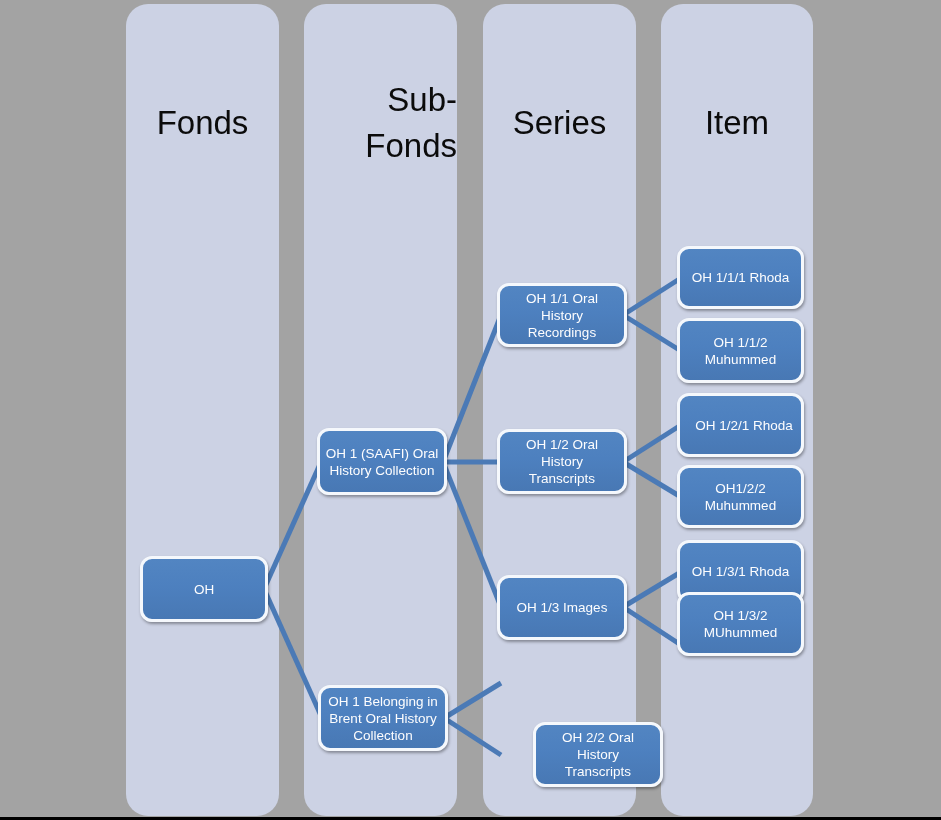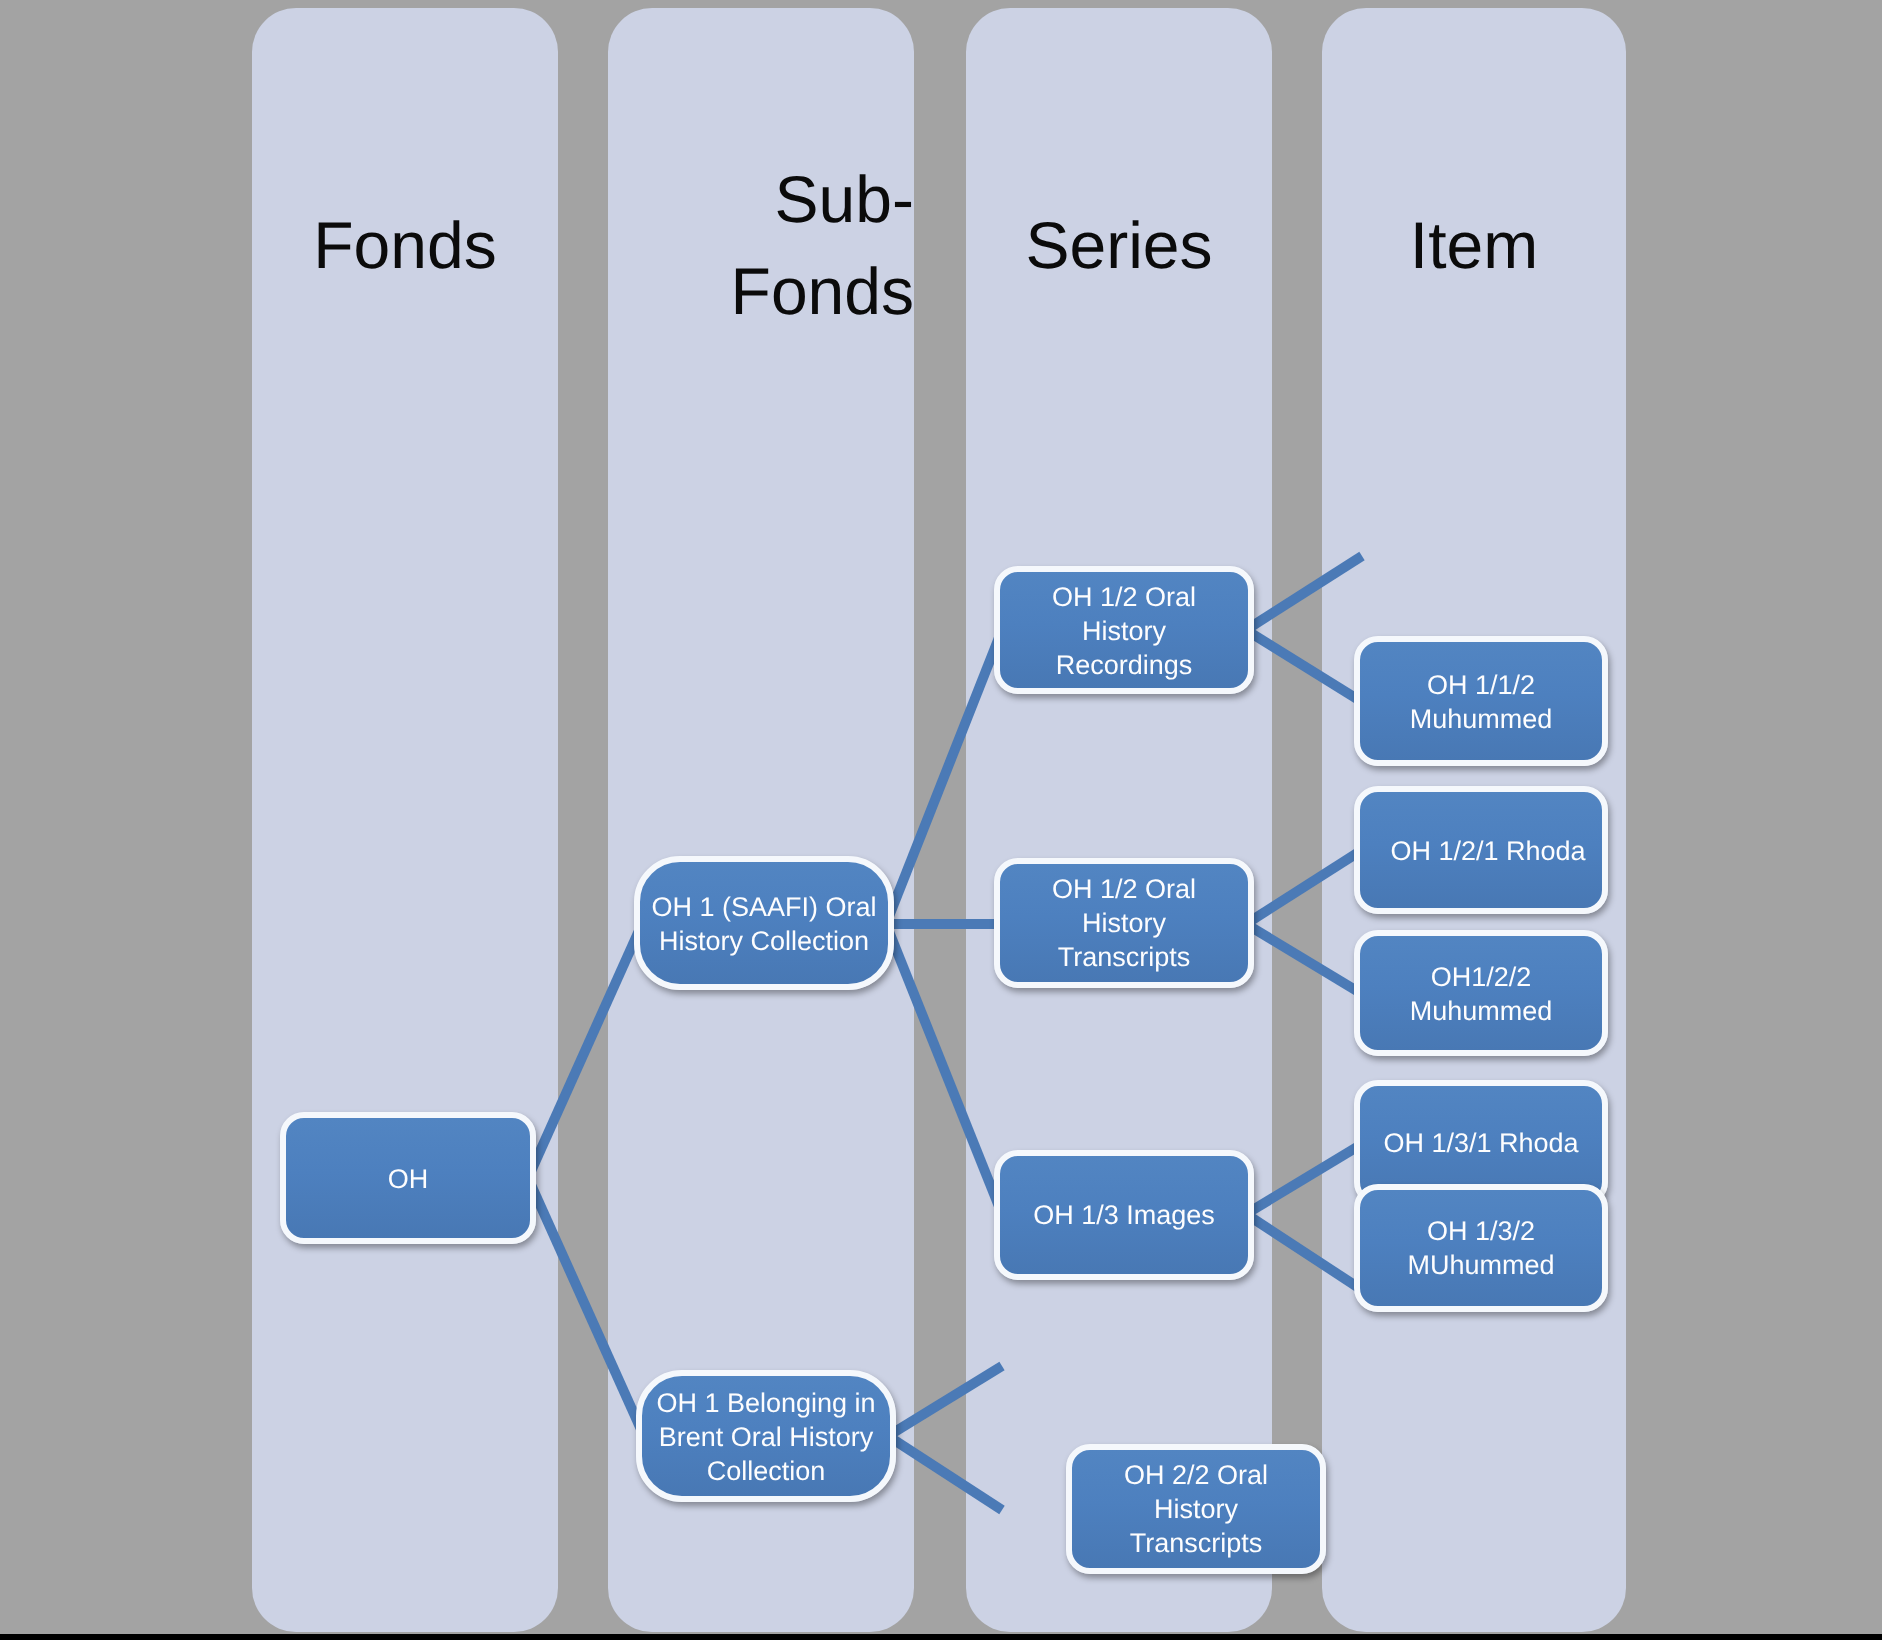--- a/index.html
+++ b/index.html
@@ -61,21 +61,21 @@
     color: #fdfdfe;
     font-size: 13.5px;
     line-height: 17px;
     display: flex;
     align-items: center;
     justify-content: center;
     text-align: center;
     z-index: 4;
     box-shadow: 1px 2px 3px rgba(0,0,0,0.35);
   }
-  .node.subfonds { padding: 0 2px; border-radius: 23px; }
+  .node.subfonds { padding: 0 2px; }
   .node.series   { padding: 0 13px; }
   .node.item     { padding: 0 6px; }
 
   #node-oh      { left: 140px; top: 556px; width: 128px; height: 66px; }
   #node-oh1     { left: 317px; top: 428px; width: 130px; height: 67px; }
   #node-oh2     { left: 318px; top: 685px; width: 130px; height: 66px; }
   #node-oh1-1   { left: 497px; top: 283px; width: 130px; height: 64px; }
   #node-oh1-2   { left: 497px; top: 429px; width: 130px; height: 65px; }
   #node-oh1-3   { left: 497px; top: 575px; width: 130px; height: 65px; }
   #node-oh2-1   { left: 497px; top: 650px; width: 130px; height: 65px; }
@@ -116,24 +116,25 @@
     <line x1="623" y1="462" x2="681" y2="497"></line>
     <line x1="623" y1="607" x2="681" y2="572"></line>
     <line x1="623" y1="607" x2="681" y2="645"></line>
   </svg>
 
   <div class="node fonds" id="node-oh">OH</div>
 
   <div class="node subfonds" id="node-oh1">OH 1 (SAAFI) Oral History Collection</div>
   <div class="node subfonds" id="node-oh2">OH 1 Belonging in Brent Oral History Collection</div>
 
-  <div class="node series" id="node-oh1-1">OH 1/2 Oral History Recordings</div>
+  <div class="node series" id="node-oh1-1">OH 1/1 Oral History Recordings</div>
   <div class="node series" id="node-oh1-2">OH 1/2 Oral History Transcripts</div>
   <div class="node series" id="node-oh1-3">OH 1/3 Images</div>
   <div class="node series" id="node-oh2-2">OH 2/2 Oral History Transcripts</div>
 
+  <div class="node item" id="node-oh1-1-1">OH 1/1/1 Rhoda</div>
   <div class="node item" id="node-oh1-1-2">OH 1/1/2 Muhummed</div>
   <div class="node item" id="node-oh1-2-1">OH 1/2/1 Rhoda</div>
   <div class="node item" id="node-oh1-2-2">OH1/2/2 Muhummed</div>
   <div class="node item" id="node-oh1-3-1">OH 1/3/1 Rhoda</div>
   <div class="node item" id="node-oh1-3-2">OH 1/3/2 MUhummed</div>
 
 </div>
 
 </body></html>

